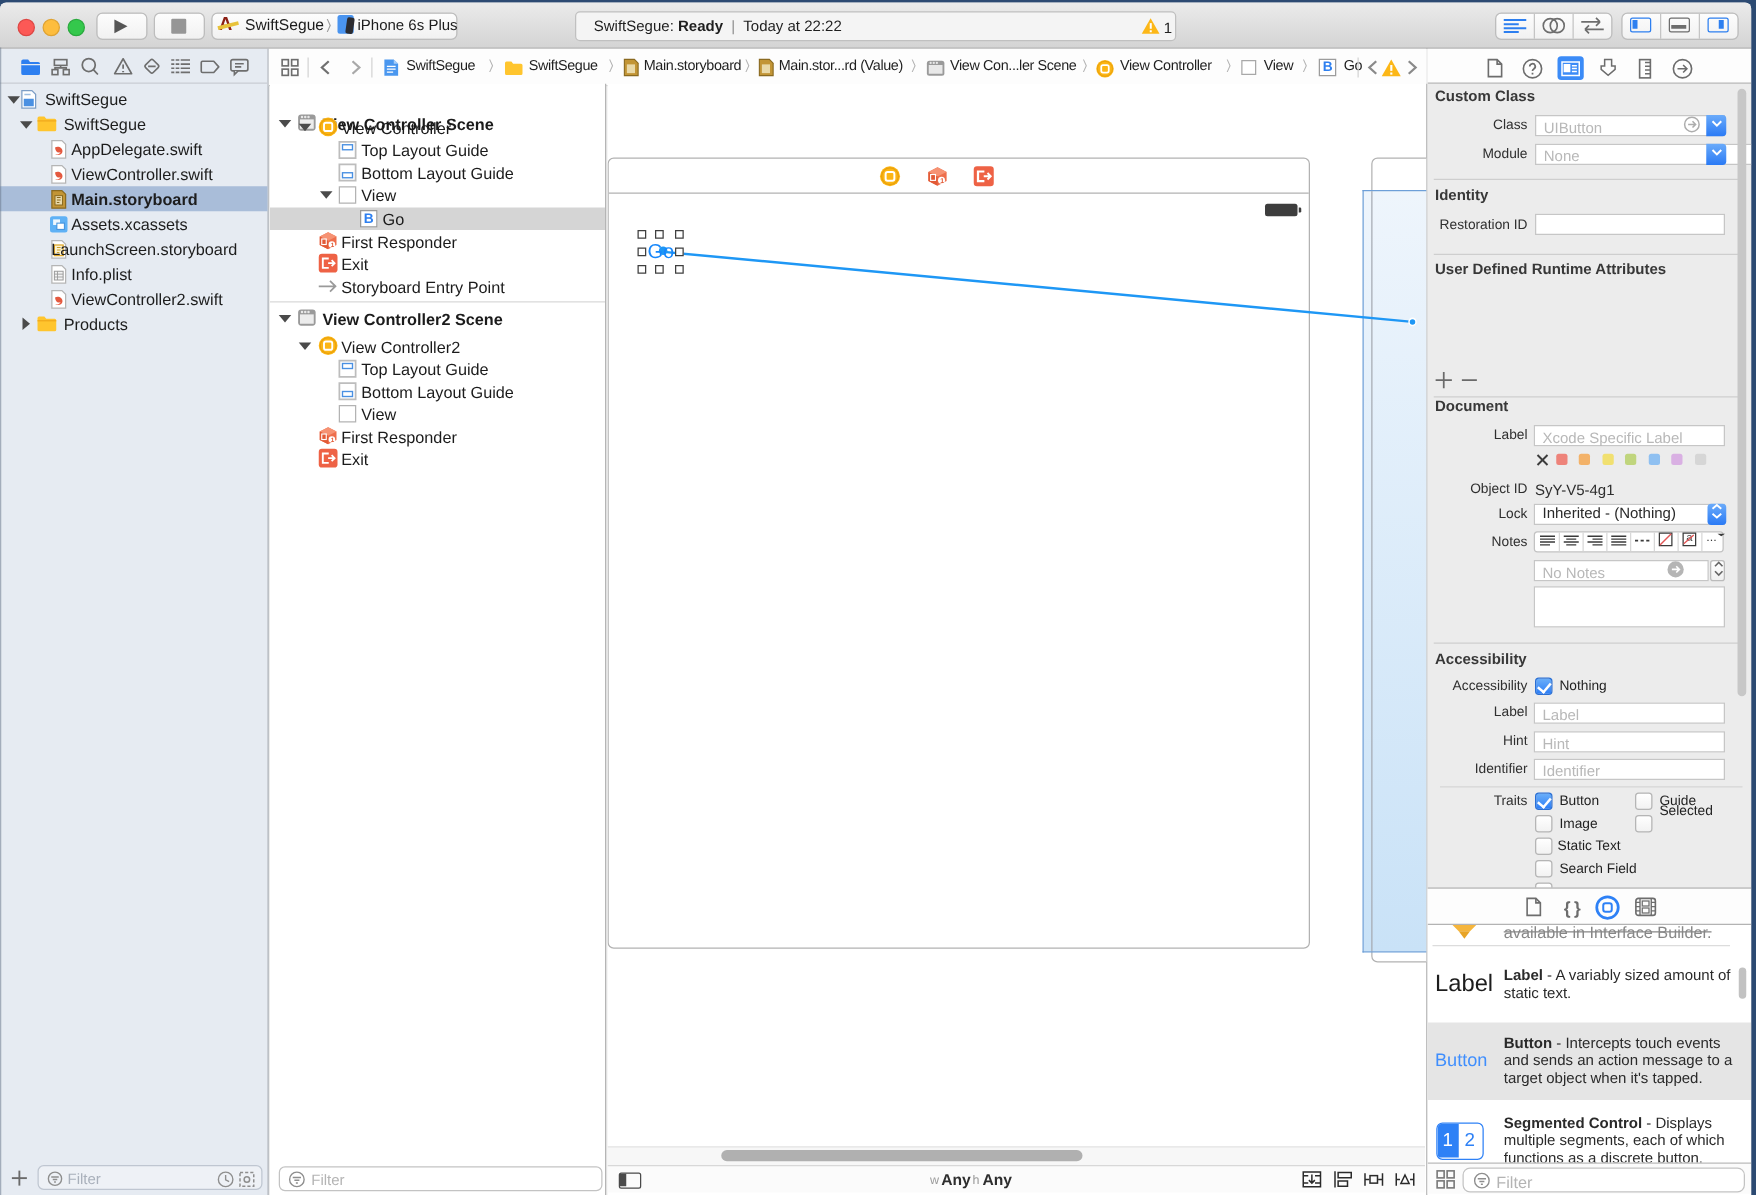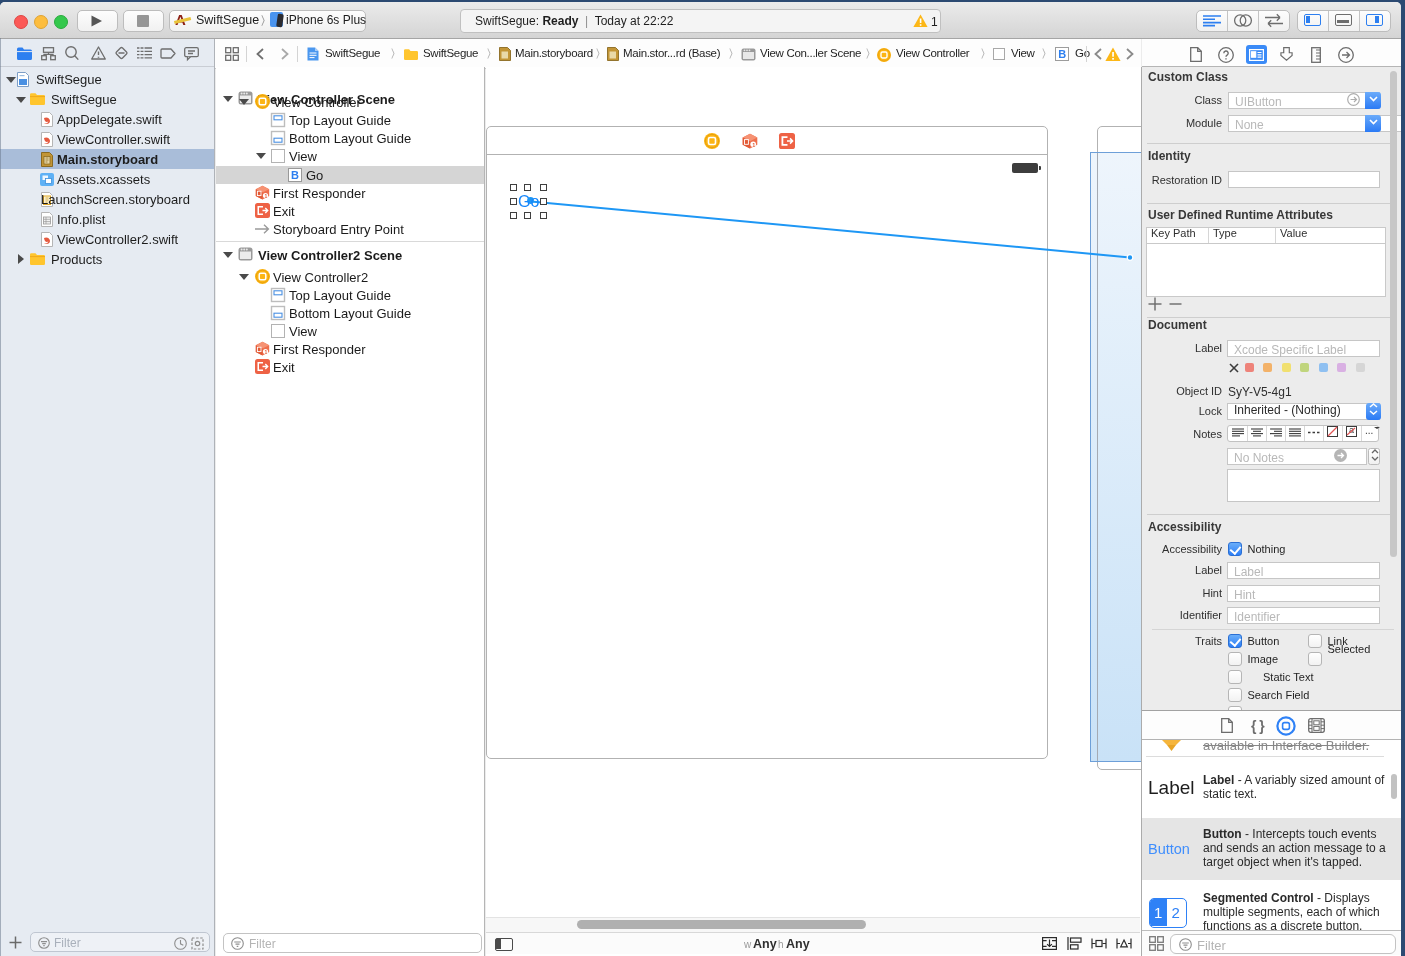--- a/index.html
+++ b/index.html
@@ -270,21 +270,21 @@
   <svg style="left:284px;top:8px" width="12" height="14">
         <path d="M0.5,0.5 h8 l3,3 v10 h-11 Z" fill="#c29536" stroke="#8a6a20" stroke-width="0.9"></path>
         <rect x="2.5" y="4.5" width="6.5" height="7" fill="#e9d9a8"></rect>
       </svg>
   <span class="a" style="left:300px;top:8px;">Main.storyboard</span>
   <span class="a" style="left:381px;top:8px;color:#b3b3b3;">〉</span>
   <svg style="left:392px;top:8px" width="12" height="14">
         <path d="M0.5,0.5 h8 l3,3 v10 h-11 Z" fill="#c29536" stroke="#8a6a20" stroke-width="0.9"></path>
         <rect x="2.5" y="4.5" width="6.5" height="7" fill="#e9d9a8"></rect>
       </svg>
-  <span class="a" style="left:408px;top:8px;">Main.stor...rd (Base)</span>
+  <span class="a" style="left:408px;top:8px;">Main.stor...rd (Value)</span>
   <span class="a" style="left:514px;top:8px;color:#b3b3b3;">〉</span>
   <svg style="left:526px;top:9px" width="15" height="13">
         <rect x="0.5" y="0.5" width="14" height="12" rx="2" fill="#9a9a9a"></rect>
         <rect x="2" y="4" width="11" height="7" fill="#e8e8e8"></rect>
         <circle cx="3.5" cy="2.3" r="0.9" fill="#e8e8e8"></circle>
         <circle cx="6" cy="2.3" r="0.9" fill="#e8e8e8"></circle>
         <circle cx="8.5" cy="2.3" r="0.9" fill="#e8e8e8"></circle>
       </svg>
   <span class="a" style="left:545px;top:8px;">View Con...ler Scene</span>
   <span class="a" style="left:651px;top:8px;color:#b3b3b3;">〉</span>
@@ -585,29 +585,20 @@
         </div>
   </div>
   <div class="sep" style="left:5px;top:104px;width:248px;"></div>
 
   <div class="insp-h" style="left:6px;top:110px;">Identity</div>
   <div class="insp-l" style="left:0px;top:135px;width:80px;">Restoration ID</div>
   <div class="fld" style="left:86px;top:132px;width:152px;height:17px;"></div>
   <div class="sep" style="left:5px;top:164px;width:248px;"></div>
 
   <div class="insp-h" style="left:6px;top:169px;">User Defined Runtime Attributes</div>
-  <div class="a" style="left:4px;top:188px;width:240px;height:70px;background:#fff;border:1px solid #c9c9c9;box-sizing:border-box;">
-    <div class="a" style="left:0;top:0;width:238px;height:15px;border-bottom:1px solid #c9c9c9;font-size:11px;color:#2f2f2f;">
-      <span class="a" style="left:4px;top:-1px;">Key Path</span>
-      <span class="a" style="left:66px;top:-1px;">Type</span>
-      <span class="a" style="left:133px;top:-1px;">Value</span>
-      <div class="a" style="left:61px;top:0;width:1px;height:15px;background:#d6d6d6;"></div>
-      <div class="a" style="left:128px;top:0;width:1px;height:15px;background:#d6d6d6;"></div>
-    </div>
-  </div>
   <div class="a" style="left:4px;top:260px;width:28px;height:15px;">
     <svg style="left:2px;top:-2px" width="14" height="14" stroke="#6a6a6a" stroke-width="1.4">
           <line x1="7" y1="0.5" x2="7" y2="13.5"></line>
           <line x1="0.5" y1="7" x2="13.5" y2="7"></line>
         </svg>
     <svg style="left:23px;top:-2px" width="13" height="14" stroke="#6a6a6a" stroke-width="1.4">
           <line x1="0.5" y1="7" x2="12.5" y2="7"></line>
         </svg>
   </div>
   <div class="sep" style="left:5px;top:278px;width:248px;"></div>
@@ -726,27 +717,27 @@
       </div>
   <div class="insp-l" style="left:6px;top:570px;">Identifier</div>
   <div class="fld" style="left:85px;top:567.5px;width:153px;height:17px;">
         <span class="ph">Identifier</span>
       </div>
   <div class="sep" style="left:10px;top:589.5px;width:242px;background:#d5d5d5;"></div>
   <div class="insp-l" style="left:6px;top:596px;">Traits</div>
   <div class="cb on" style="left:85.5px;top:594.5px;"></div>
       <div class="ck" style="left:105.5px;top:596px;">Button</div>
   <div class="cb off" style="left:165.5px;top:594.5px;"></div>
-      <div class="ck" style="left:185.5px;top:596px;">Link</div>
+      <div class="ck" style="left:185.5px;top:596px;">Guide</div>
   <div class="cb off" style="left:85.5px;top:612.5px;"></div>
       <div class="ck" style="left:105.5px;top:614px;">Image</div>
   <div class="cb off" style="left:165.5px;top:612.5px;"></div>
       <div class="ck" style="left:185.5px;top:604px;text-align:center;">Selected</div>
   <div class="cb off" style="left:85.5px;top:630.5px;"></div>
-      <div class="ck" style="left:121px;top:632px;text-align:center;">Static Text</div>
+      <div class="ck" style="left:104px;top:632px;text-align:center;">Static Text</div>
   <div class="cb off" style="left:85.5px;top:648.5px;"></div>
       <div class="ck" style="left:105.5px;top:650px;">Search Field</div>
   <div class="cb off" style="left:85.5px;top:666.5px;"></div>
 
   <div class="a" style="left:248px;top:32px;width:7px;height:486px;background:#c7c7c7;border-radius:3.5px;"></div>
 
   <div class="a" id="library" style="left:0;top:671px;width:259px;height:246px;background:#fff;border-top:1px solid #a2a2a2;box-sizing:border-box;">
 
     <div class="a" style="left:0;top:0;width:259px;height:29px;background:#fdfdfd;border-bottom:1px solid #b3b3b3;box-sizing:border-box;z-index:2;">
       <svg style="left:79px;top:7px" width="12" height="15" fill="none" stroke="#6d6d6d" stroke-width="1.3">

